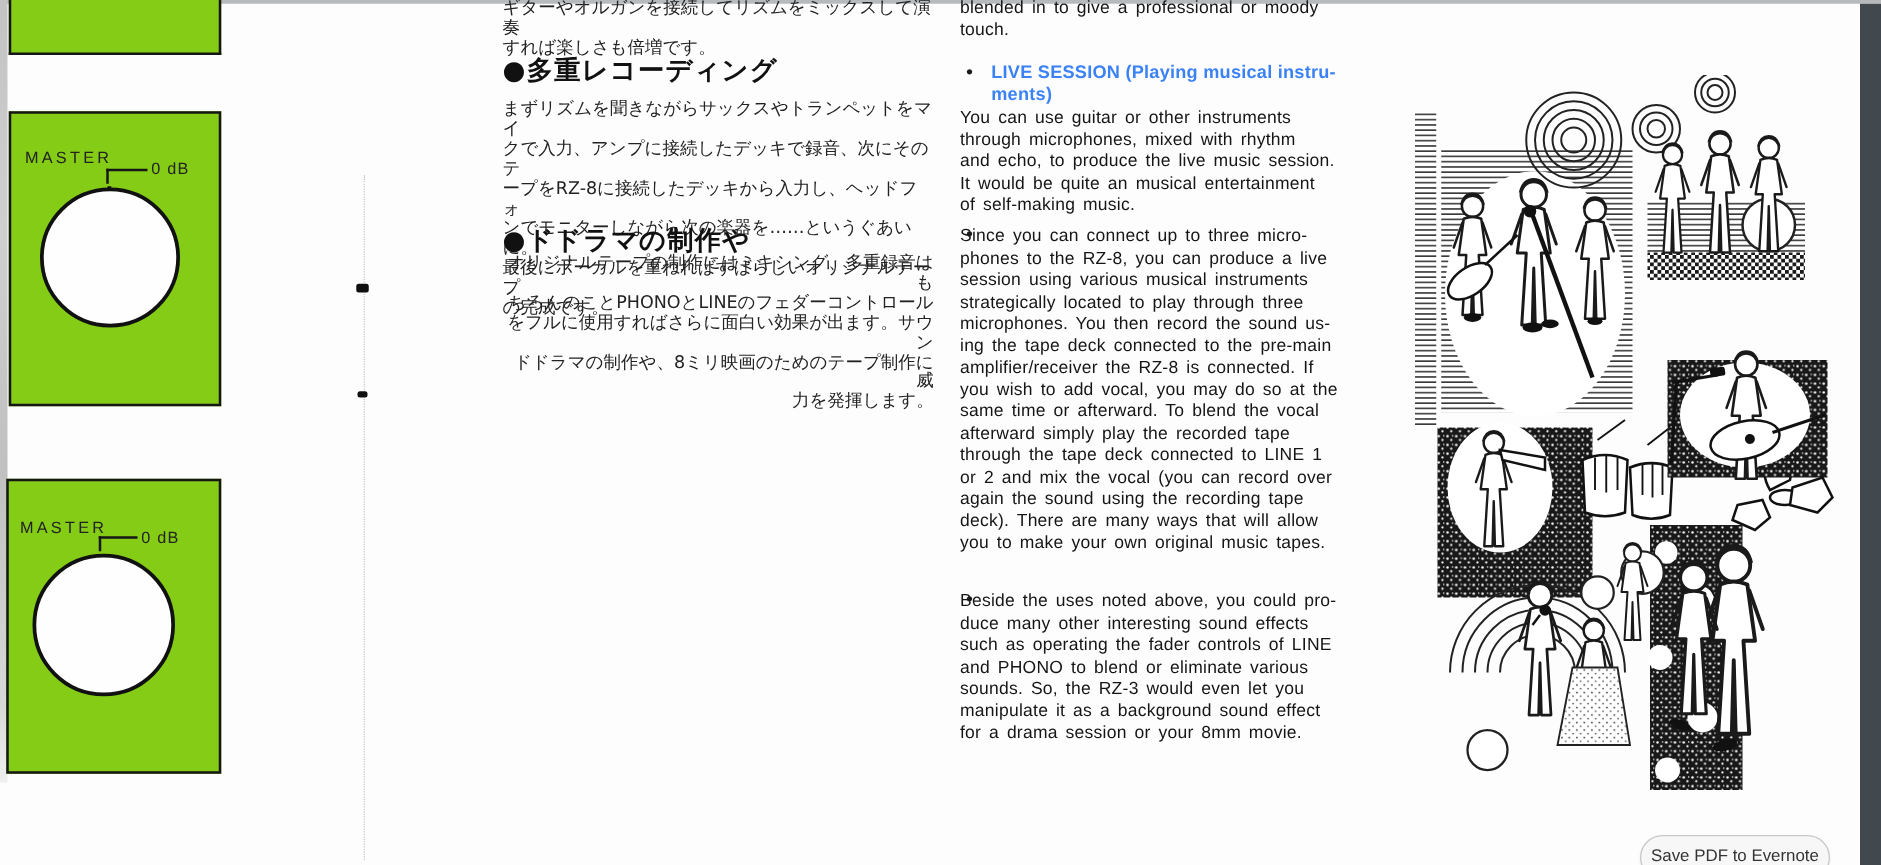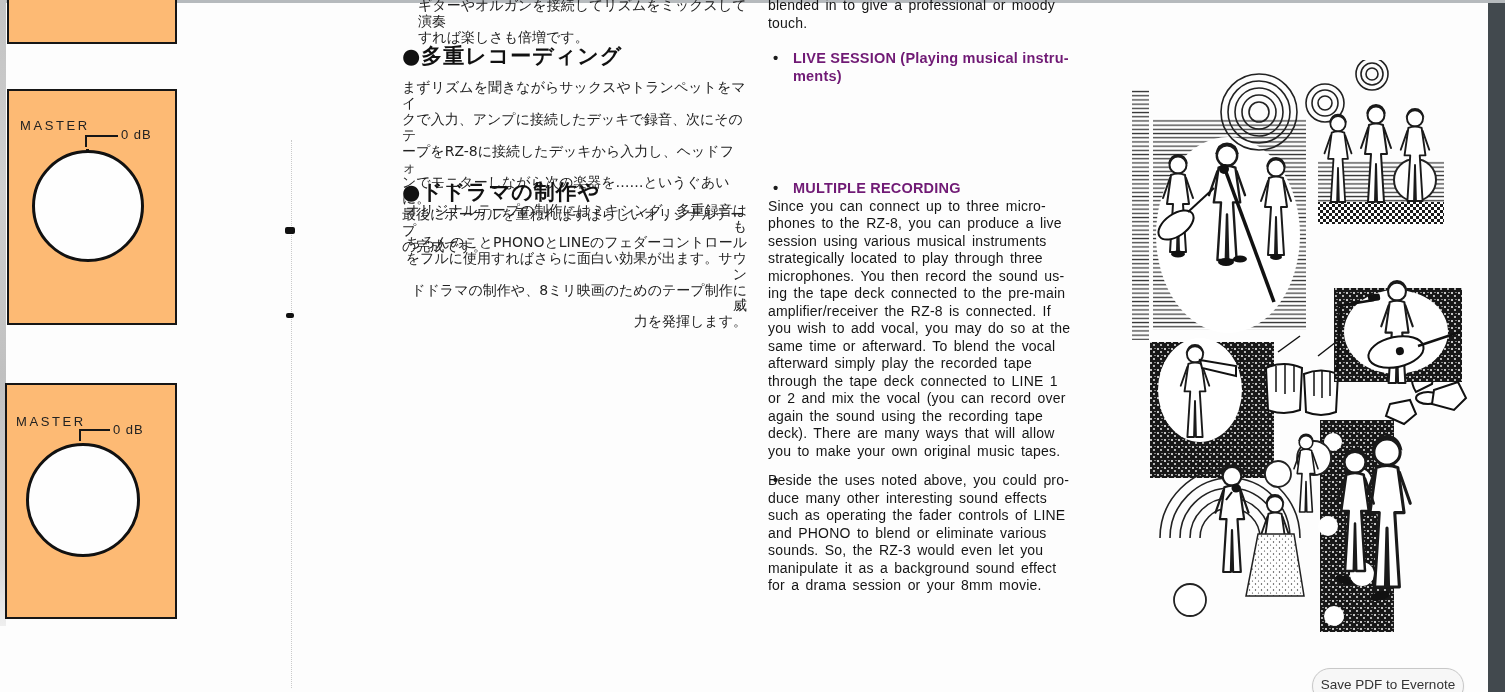--- a/index.html
+++ b/index.html
@@ -13,21 +13,21 @@
 
   
   .top-line { left:0; top:0; width:1505px; height:3px; background:#b6babd; }
   .scrollbar { right:0; top:3px; width:17px; height:689px; background:#42494e; }
 
   
   .page-edge { left:0; top:0; width:6px; height:626px;
     background:linear-gradient(to bottom,#c3c3c3 0%,#cfcfcf 30%,#c0c0c0 60%,#d8d8d8 90%,#efefef 100%); }
 
   
-  .panel { border:2px solid #161616; background:#fdba74; }
+  .panel { border:2px solid #161616; background:#84cc16; }
   .panel.partial { border-top:none; }
   .master-label { font-size:13px; letter-spacing:2.6px; color:#222; font-weight:400; }
   .db-label { font-size:13px; letter-spacing:1px; color:#222; }
   .bracket { border-left:2px solid #161616; border-top:2px solid #161616; }
   .knob { border:3px solid #111; border-radius:50%; background:#fefefe; }
   .tick { width:3px; background:#111; }
 
   
   .fold-line { left:291px; top:140px; height:548px; width:0;
     border-left:1px dotted #b9b9b9; opacity:.75; }
@@ -39,21 +39,21 @@
     color:#222; font-family:"DejaVu Sans","Liberation Sans",sans-serif; }
   .jp-heading { font-size:21px; font-weight:700; letter-spacing:1px; color:#111;
     font-family:"DejaVu Sans","Liberation Sans",sans-serif; }
 
   
   .en-col { left:768px; top:0; width:340px; }
   .en-body, .en-intro { font-size:14px; line-height:17.5px; white-space:pre-line;
     word-spacing:2.2px; letter-spacing:.2px; color:#151515; font-weight:500; }
   .en-section { position:absolute; width:340px; }
   .en-heading { font-size:14.5px; line-height:17.5px; font-weight:700;
-    white-space:pre-line; padding-left:25px; letter-spacing:.2px; color:#701a75; }
+    white-space:pre-line; padding-left:25px; letter-spacing:.2px; color:#3b82f6; }
   .en-bullet { position:absolute; left:5px; top:-1px; font-size:15px; font-weight:700; }
 
   
   .evernote-btn { left:1312px; top:668px; width:152px; height:36px;
     background:#f7f7f7; border:1px solid #c8c8c8; border-radius:18px;
     font-size:13.5px; color:#333; text-align:center; padding-top:8px;
     box-shadow:0 1px 2px rgba(0,0,0,.08); cursor:pointer; }
 
   svg { display:block; }
 </style>
@@ -81,21 +81,21 @@
   <div class="abs db-label" style="left:106px; top:37px;">0 dB</div>
   <div class="abs tick" style="left:73px; top:59px; height:14px;"></div>
   <div class="abs knob" style="left:19px; top:58px; width:114px; height:114px;"></div>
 </div>
 
 <div class="abs fold-line"></div>
 <div class="abs blob" style="left:285px; top:227px; width:10px; height:7px;"></div>
 <div class="abs blob" style="left:286px; top:313px; width:8px; height:5px;"></div>
 
 <div class="abs jp-col">
-  <div class="abs jp-intro" style="left:16px; top:-1px;font-family:Liberation Mono, monospace;">ギターやオルガンを接続してリズムをミックスして演奏
+  <div class="abs jp-intro" style="left:0; top:-1px;">ギターやオルガンを接続してリズムをミックスして演奏
 すれば楽しさも倍増です。</div>
   <div class="abs jp-heading" style="left:0; top:42px;text-align:center;">●多重レコーディング</div>
   <div class="abs jp-body" style="left:0; top:80px;">まずリズムを聞きながらサックスやトランペットをマイ
 クで入力、アンプに接続したデッキで録音、次にそのテ
 ープをRZ-8に接続したデッキから入力し、ヘッドフォ
 ンでモニターしながら次の楽器を……というぐあいに。
 最後にボーカルを重ねればすばらしいオリジナルテープ
 の完成です。</div>
   <div class="abs jp-heading" style="left:0; top:178px;">●ドドラマの制作や</div>
   <div class="abs jp-body" style="left:0; top:203px;text-align:right;">オリジナルテープの制作にはミキシング、多重録音はも
@@ -106,25 +106,29 @@
 </div>
 
 <div class="abs en-col">
   <div class="abs en-intro" style="left:0; top:-3px;">blended in to give a professional or moody
 touch.</div>
 
   <div class="en-section" style="left:0; top:50px;">
     <span class="en-bullet">•</span>
     <div class="en-heading">LIVE SESSION (Playing musical instru-
 ments)</div>
+    <div class="en-body">You can use guitar or other instruments
+through microphones, mixed with rhythm
+and echo, to produce the live music session.
+It would be quite an musical entertainment
+of self-making music.</div>
   </div>
 
   <div class="en-section" style="left:0; top:180px;">
     <span class="en-bullet">•</span>
-    <div class="en-heading">MULTIPLE RECORDING</div>
     <div class="en-body">Since you can connect up to three micro-
 phones to the RZ-8, you can produce a live
 session using various musical instruments
 strategically located to play through three
 microphones. You then record the sound us-
 ing the tape deck connected to the pre-main
 amplifier/receiver the RZ-8 is connected. If
 you wish to add vocal, you may do so at the
 same time or afterward. To blend the vocal
 afterward simply play the recorded tape

